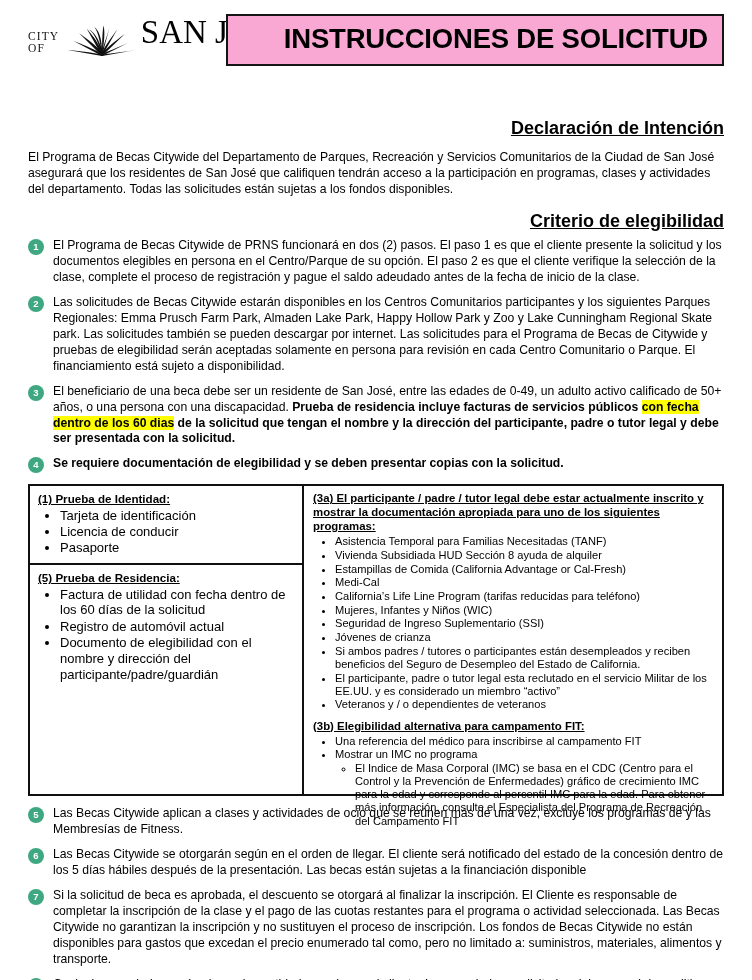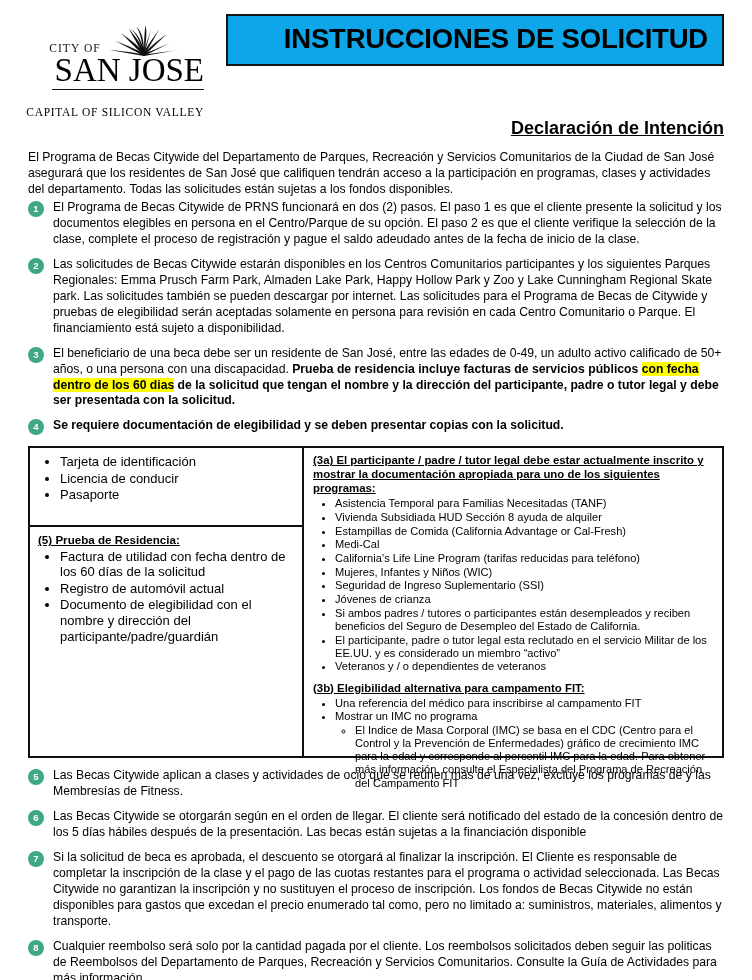--- a/index.html
+++ b/index.html
@@ -28,22 +28,22 @@
     display: flex;
     align-items: flex-start;
     padding-top: 14px;
     height: 104px;
     box-sizing: border-box;
   }
   .logo {
     width: 176px;
     flex: 0 0 176px;
     display: flex;
-    flex-direction: column;
-    align-items: flex-end;
+    flex-direction: row;
+    align-items: flex-start;
     padding-top: 4px;
   }
   .logo-top {
     display: flex;
     align-items: flex-end;
     width: 100%;
     justify-content: center;
     height: 38px;
   }
   .logo-cityof {
@@ -72,21 +72,21 @@
     font-family: "Liberation Serif", serif;
     font-size: 11.5px;
     letter-spacing: 0.7px;
     margin-top: 16px;
     white-space: nowrap;
   }
 
   .title-box {
     flex: 1 1 auto;
     margin-left: 22px;
-    background: #0ea5e9;
+    background: #f9a8d4;
     border: 2.5px solid #151515;
     box-sizing: border-box;
     padding: 7px 14px 9px 10px;
     text-align: right;
   }
   .title-line {
     font-size: 27.5px;
     font-weight: bold;
     line-height: 1.18;
     letter-spacing: -0.2px;
@@ -245,20 +245,21 @@
     </div>
 
     <div class="title-box">
       <div class="title-line">INSTRUCCIONES DE SOLICITUD</div>
     </div>
   </div>
 
   <div class="section-heading">Declaración de Intención</div>
   <p class="intro">El Programa de Becas Citywide del Departamento de Parques, Recreación y Servicios Comunitarios de la Ciudad de San José asegurará que los residentes de San José que califiquen tendrán acceso a la participación en programas, clases y actividades del departamento. Todas las solicitudes están sujetas a los fondos disponibles.</p>
 
+  <div class="section-heading tight">Criterio de elegibilidad</div>
 
   <div class="numlist">
 
     <div class="numitem">
       <div class="bullet-circle">1</div>
       <div class="numtext">El Programa de Becas Citywide de PRNS funcionará en dos (2) pasos. El paso 1 es que el cliente presente la solicitud y los documentos elegibles en persona en el Centro/Parque de su opción. El paso 2 es que el cliente verifique la selección de la clase, complete el proceso de registración y pague el saldo adeudado antes de la fecha de inicio de la clase.</div>
     </div>
 
     <div class="numitem">
       <div class="bullet-circle">2</div>
@@ -276,20 +277,21 @@
       <div class="bullet-circle">4</div>
       <div class="numtext bold">Se requiere documentación de elegibilidad y se deben presentar copias con la solicitud.</div>
     </div>
   </div>
 
   <div class="elig-table">
 
     <div class="col-left">
 
       <div class="cell-id">
+        <div class="cell-title">(1) Prueba de Identidad:</div>
         <ul class="b1">
           <li>Tarjeta de identificación</li>
           <li>Licencia de conducir</li>
           <li>Pasaporte</li>
         </ul>
       </div>
 
       <div class="cell-res">
         <div class="cell-title">(5) Prueba de Residencia:</div>
         <ul class="b1">

